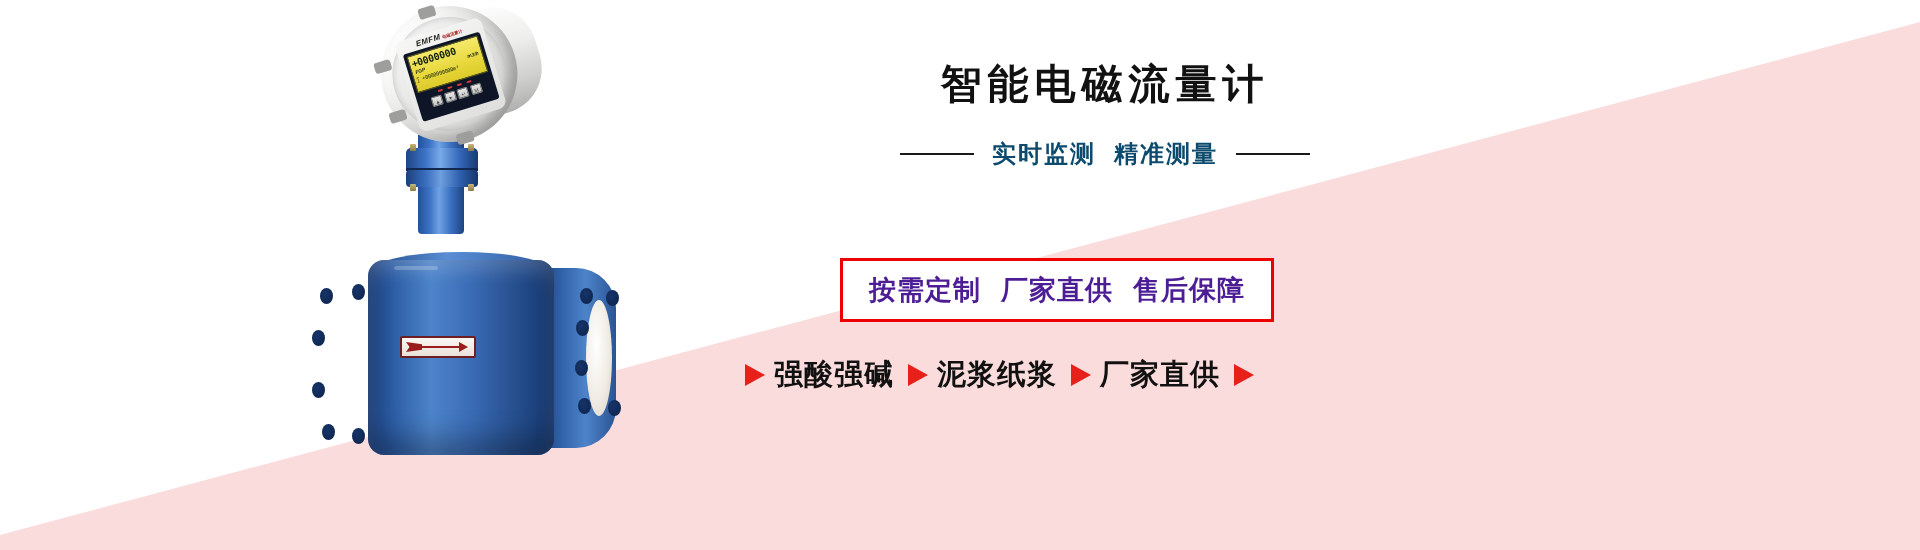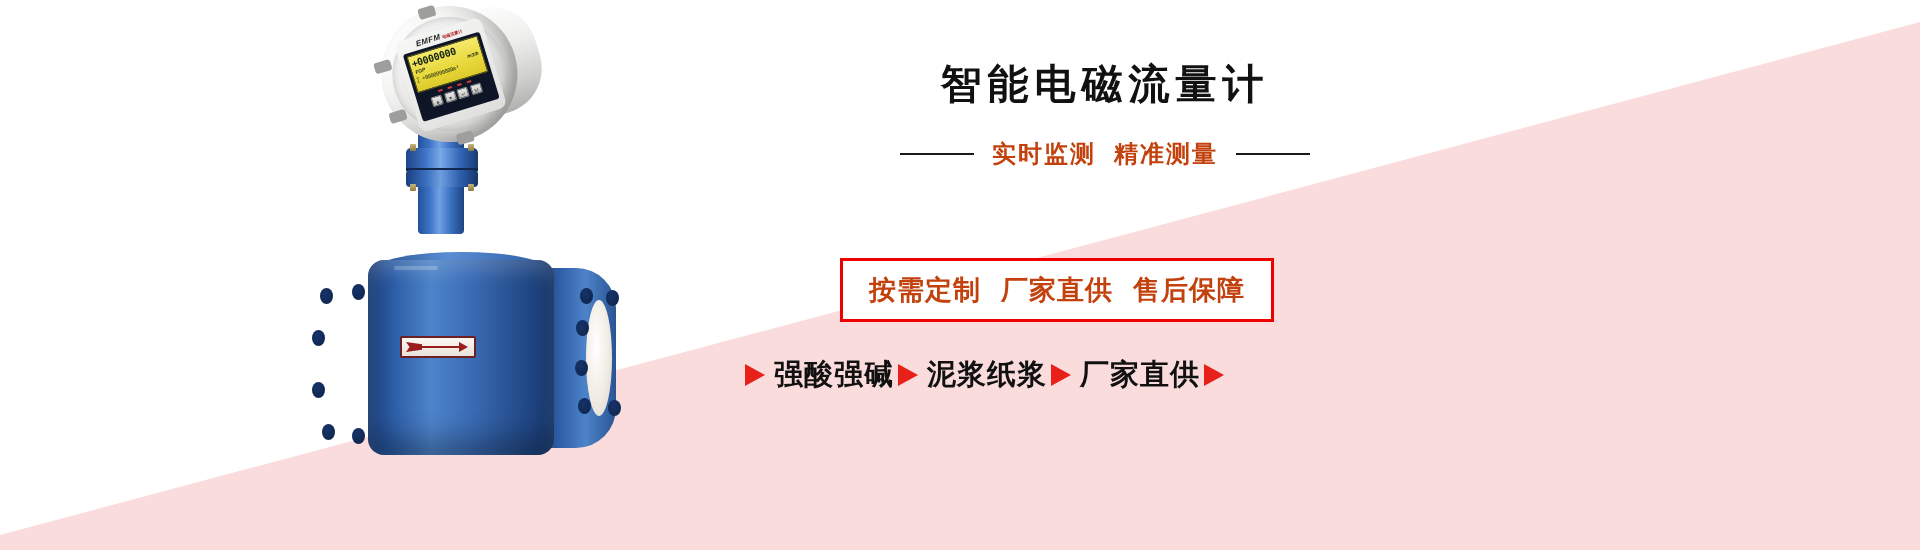--- a/index.html
+++ b/index.html
@@ -260,41 +260,41 @@
     line-height:72px;
     white-space:nowrap;
   }
   .subtitle-row {
     position:absolute; left:0; top:138px; width:690px;
     display:flex; align-items:center; justify-content:center;
     gap:18px;
   }
   .rule { width:74px; height:2px; background:#1a1a1a; }
   .subtitle {
-    font-size:24px; font-weight:bold; color:#c2410c;
+    font-size:24px; font-weight:bold; color:#0c4a6e;
     letter-spacing:2px; white-space:nowrap;
   }
   .subtitle .gap { display:inline-block; width:18px; }
 
   .promo-box {
     position:absolute; left:80px; top:258px;
     padding:11px 26px;
     border:3px solid #ee0000;
     background:#ffffff;
     display:inline-flex;
   }
   .promo-text {
-    font-size:27px; font-weight:bold; color:#c2410c;
+    font-size:27px; font-weight:bold; color:#4c1d95;
     letter-spacing:1px; white-space:nowrap;text-align:right;
   }
   .promo-text .gap { display:inline-block; width:20px; }
 
   .features {
     position:absolute; left:-15px; top:355px;
-    display:flex; align-items:center; gap:4px;
+    display:flex; align-items:center; gap:14px;
     white-space:nowrap;
   }
   .feat { display:flex; align-items:center; gap:9px; }
   .tri {
     width:0; height:0;
     border-left:20px solid #e8201a;
     border-top:11px solid transparent;
     border-bottom:11px solid transparent;
   }
   .feat-label {

